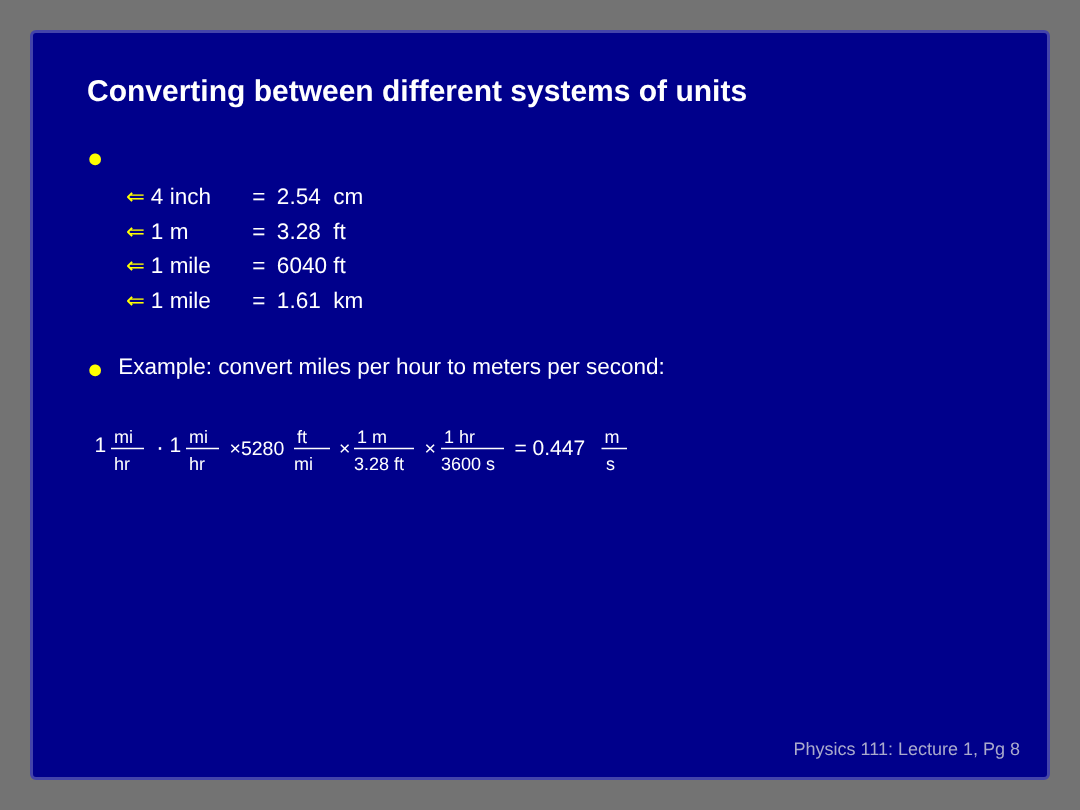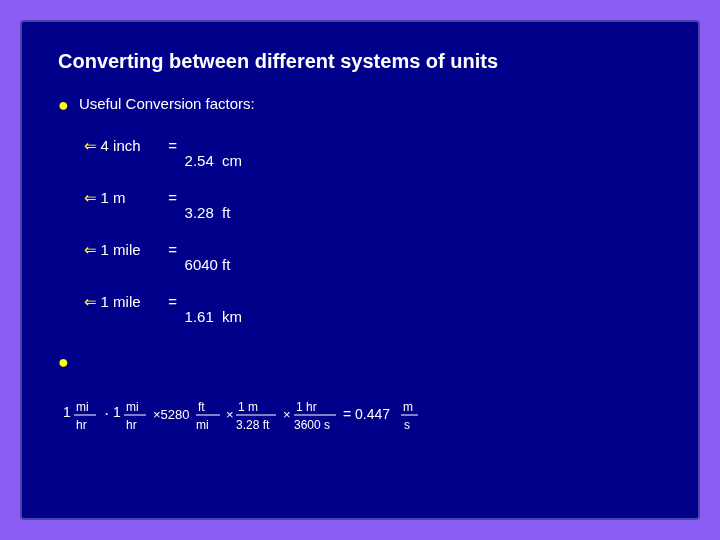--- a/index.html
+++ b/index.html
@@ -8,21 +8,21 @@
       width: 720px;
       height: 540px;
       background: #000080;
       font-family: Arial, sans-serif;
       overflow: hidden;
     }
 
     .outer {
       width: 720px;
       height: 540px;
-      background: #8b5cf6;
+      background: #737373;
       display: flex;
       align-items: center;
       justify-content: center;
     }
 
     .slide {
       width: 680px;
       height: 500px;
       background: #00008B;
       border: 2px solid #4444aa;
@@ -91,21 +91,20 @@
     }
 
     .conv-eq {
       width: 24px;
       text-align: center;
       color: #ffffff;
     }
 
     .conv-rhs {
       color: #ffffff;
-      margin-top: 30px;
     }
 
     .example-section {
       margin-top: 4px;
     }
 
     .formula-area {
       margin-top: 10px;
       background: transparent;
       padding: 6px 0;
@@ -124,21 +123,20 @@
 <body>
 
 <div class="outer">
   <div class="slide">
 
     <div class="title">Converting between different systems of units</div>
 
     <div class="bullet-section">
       <div class="bullet-row">
         <span class="bullet-dot">●</span>
-        <span class="bullet-label">Useful Conversion factors:</span>
       </div>
       <div class="conversion-list">
 
         <div class="conv-row">
           <span class="arrow">⇐</span>
           <span class="conv-lhs">4 inch</span>
           <span class="conv-eq">=</span>
           <span class="conv-rhs">2.54&nbsp; cm</span>
         </div>
 
@@ -161,20 +159,21 @@
           <span class="conv-lhs">1 mile</span>
           <span class="conv-eq">=</span>
           <span class="conv-rhs">1.61&nbsp; km</span>
         </div>
       </div>
     </div>
 
     <div class="example-section">
       <div class="bullet-row">
         <span class="bullet-dot">●</span>
+        <span class="bullet-label">Example:  convert miles per hour to meters per second:</span>
       </div>
 
       <div class="formula-area">
         <svg viewBox="0 0 610 70" width="610" height="70" xmlns="http://www.w3.org/2000/svg">
 
           <text x="5" y="28" font-family="Arial" font-size="14" fill="white">1</text>
           <text x="18" y="22" font-family="Arial" font-size="12" fill="white">mi</text>
           <line x1="16" y1="26" x2="38" y2="26" stroke="white" stroke-width="1"></line>
           <text x="18" y="40" font-family="Arial" font-size="12" fill="white">hr</text>
 
@@ -201,14 +200,15 @@
           <text x="236" y="40" font-family="Arial" font-size="12" fill="white">3600 s</text>
 
           <text x="285" y="30" font-family="Arial" font-size="14" fill="white">= 0.447</text>
           <text x="345" y="22" font-family="Arial" font-size="12" fill="white">m</text>
           <line x1="343" y1="26" x2="360" y2="26" stroke="white" stroke-width="1"></line>
           <text x="346" y="40" font-family="Arial" font-size="12" fill="white">s</text>
         </svg>
       </div>
     </div>
 
+    <div class="page-number">Physics 111: Lecture 1, Pg 8</div>
   </div>
 </div>
 
 </body></html>

